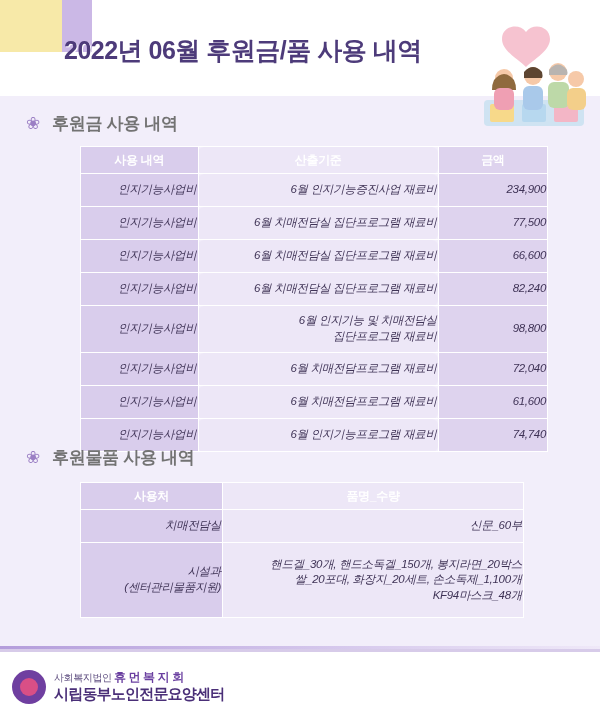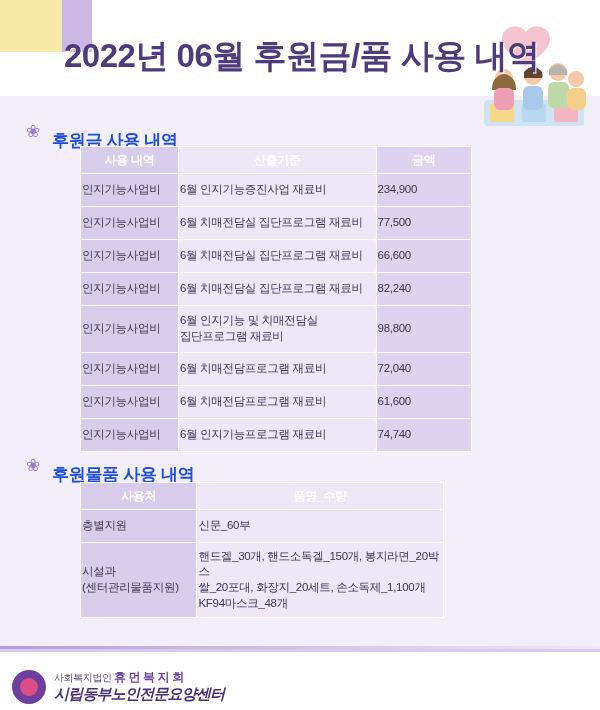--- a/index.html
+++ b/index.html
@@ -66,21 +66,21 @@
   }
 
   
   .title-wrap {
     position: absolute;
     top: 34px;
     left: 64px;
     z-index: 5;
   }
   .main-title {
-    font-size: 33px;
+    font-size: 25px;
     font-weight: bold;
     color: #4d3b7a;
     letter-spacing: -0.5px;
     white-space: nowrap;
     text-shadow: 1px 1px 0 #ffffff;
   }
 
   
   .illus {
     position: absolute;
@@ -105,60 +105,60 @@
   .flower-icon {
     width: 18px; height: 18px;
     display: inline-block;
     color: #9b7fc4;
     font-size: 17px;
     line-height: 18px;
   }
   .section-title {
     font-size: 17px;
     font-weight: bold;
-    color: #1d4ed8;
+    color: #737373;
     letter-spacing: -0.3px;
-    margin-top: 17px;
   }
 
   
   table {
     border-collapse: collapse;
     font-size: 11.5px;
     color: #3f3356;
   }
   .tbl1 {
     position: absolute;
     top: 146px;
     left: 80px;
-    width: 392px;
+    width: 468px;
     z-index: 5;
   }
   .tbl2 {
     position: absolute;
     top: 482px;
     left: 80px;
-    width: 364px;
+    width: 444px;
     z-index: 5;
   }
   th {
     background: #b29cd6;
     color: #ffffff;
     font-weight: bold;
     font-size: 12px;
     height: 24px;
     border: 1px solid #ffffff;
     letter-spacing: -0.3px;
   }
   td {
     border: 1px solid #ffffff;
     height: 30px;
-    text-align: left;
+    text-align: right;
     letter-spacing: -0.3px;
     line-height: 1.35;
+    font-style: italic;
   }
   .c-left  { background: #d9cdec; width: 110px; }
   .c-mid   { background: #ede7f7; width: 228px; border-radius: 6px; }
   .c-right { background: #ded3ee; width: 102px; }
 
   .t2-left  { background: #d9cdec; width: 140px; }
   .t2-right { background: #ede7f7; width: 300px; }
 
   .two-line { height: 44px; }
   .tall-cell { height: 72px; }
@@ -193,21 +193,20 @@
     font-size: 10px;
     color: #5b4a7d;
     letter-spacing: -0.4px;
   }
   .f-line1 b { color: #6a3fa0; font-size: 12px; }
   .f-line2 {
     font-size: 15px;
     font-weight: bold;
     color: #4a2f78;
     letter-spacing: -0.8px;
-    font-style: italic;
   }
 </style>
 </head>
 <body>
 
 <div class="top-band">
   <div class="band-stripe stripe-yellow"></div>
   <div class="band-stripe stripe-purple"></div>
   <div class="band-stripe stripe-white"></div>
 </div>
@@ -302,21 +301,21 @@
 
 <table class="tbl2">
   <thead>
     <tr>
       <th class="t2-left">사용처</th>
       <th class="t2-right">품명_수량</th>
     </tr>
   </thead>
   <tbody>
     <tr>
-      <td class="t2-left">층별지원</td>
+      <td class="t2-left">치매전담실</td>
       <td class="t2-right">신문_60부</td>
     </tr>
     <tr>
       <td class="t2-left tall-cell multiline">시설과<br>(센터관리물품지원)</td>
       <td class="t2-right tall-cell multiline">핸드겔_30개, 핸드소독겔_150개, 봉지라면_20박스<br>쌀_20포대, 화장지_20세트, 손소독제_1,100개<br>KF94마스크_48개</td>
     </tr>
   </tbody>
 </table>
 
 <div class="footer">

